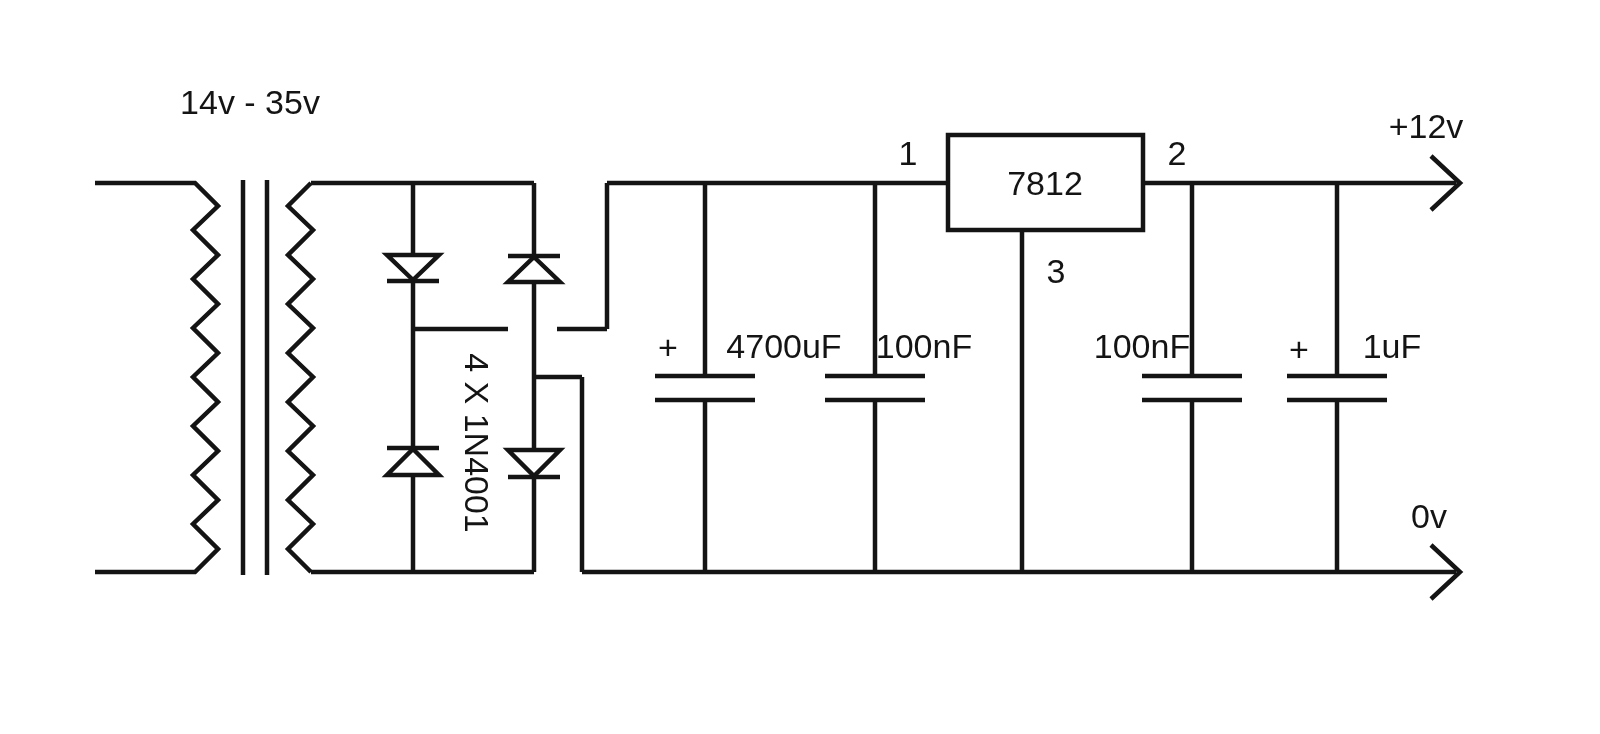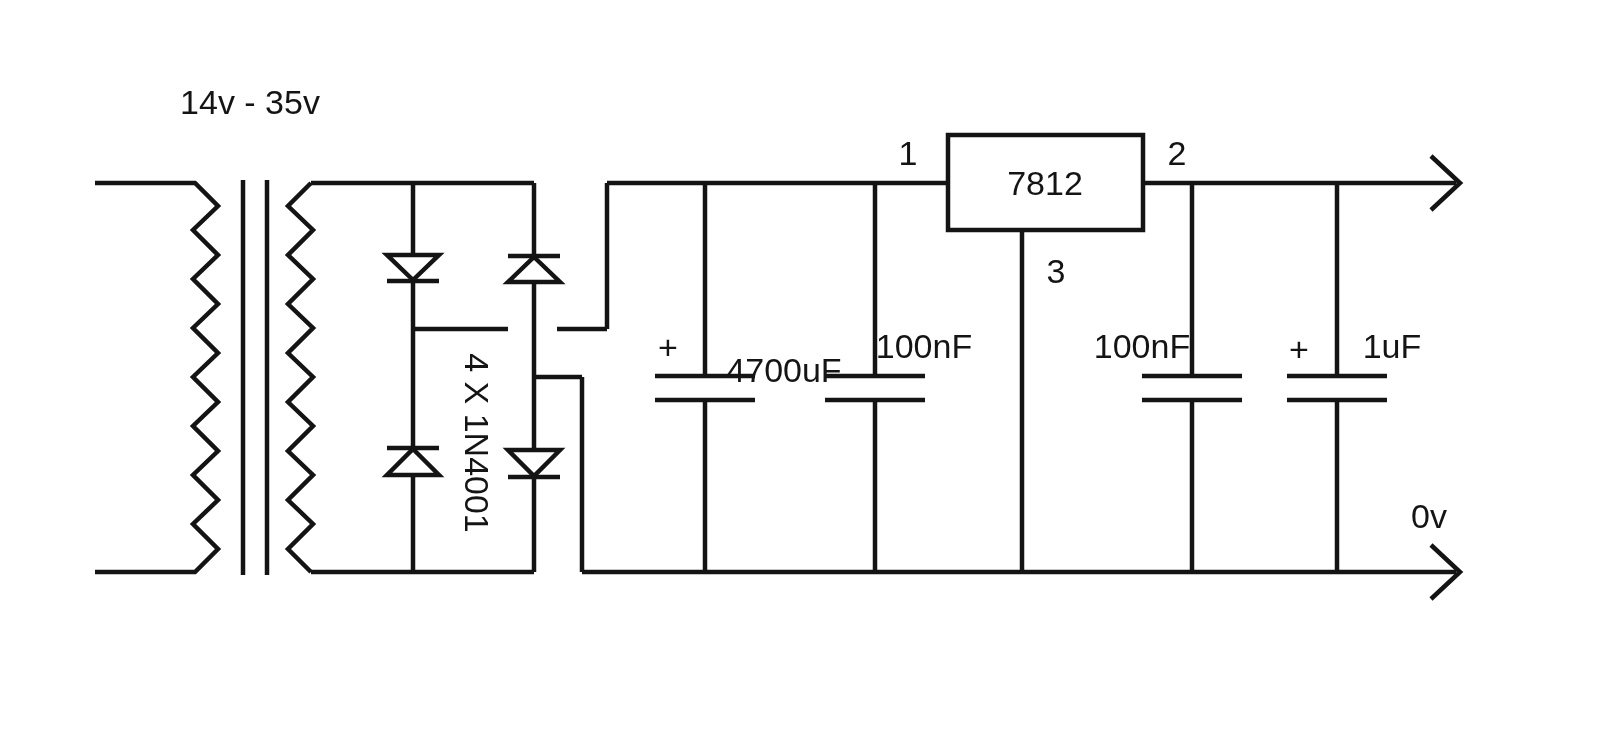--- a/index.html
+++ b/index.html
@@ -100,27 +100,28 @@
     <path d="M1431,156 L1460,183 L1431,210"></path>
     <path d="M1431,545 L1460,572 L1431,599"></path>
   </svg>
 
   <div class="lbl" style="left:140px; top:84px;  width:220px;">14v - 35v</div>
 
 
   <div class="lbl rot" style="left:367px; top:425px; width:220px;">4 X 1N4001</div>
 
   <div class="lbl" style="left:651px;  top:329px; width:34px;">+</div>
-  <div class="lbl" style="left:704px;  top:328px; width:160px;margin-top:24px;">4700uF</div>
+  <div class="lbl" style="left:704px;  top:328px; width:160px;">4700uF</div>
   <div class="lbl" style="left:874px;  top:328px; width:100px;">100nF</div>
 
   <div class="lbl" style="left:894px;  top:135px; width:28px;">1</div>
   <div class="lbl" style="left:965px;  top:158px; width:160px;margin-top:7px;">7812</div>
   <div class="lbl" style="left:1163px; top:135px; width:28px;">2</div>
   <div class="lbl" style="left:1042px; top:253px; width:28px;">3</div>
 
   <div class="lbl" style="left:1092px; top:328px; width:100px;">100nF</div>
   <div class="lbl" style="left:1282px; top:331px; width:34px;">+</div>
   <div class="lbl" style="left:1342px; top:328px; width:100px;">1uF</div>
 
+  <div class="lbl" style="left:1356px; top:108px; width:140px;">+12v</div>
   <div class="lbl" style="left:1379px; top:498px; width:100px;">0v</div>
 
 </div>
 
 </body></html>

